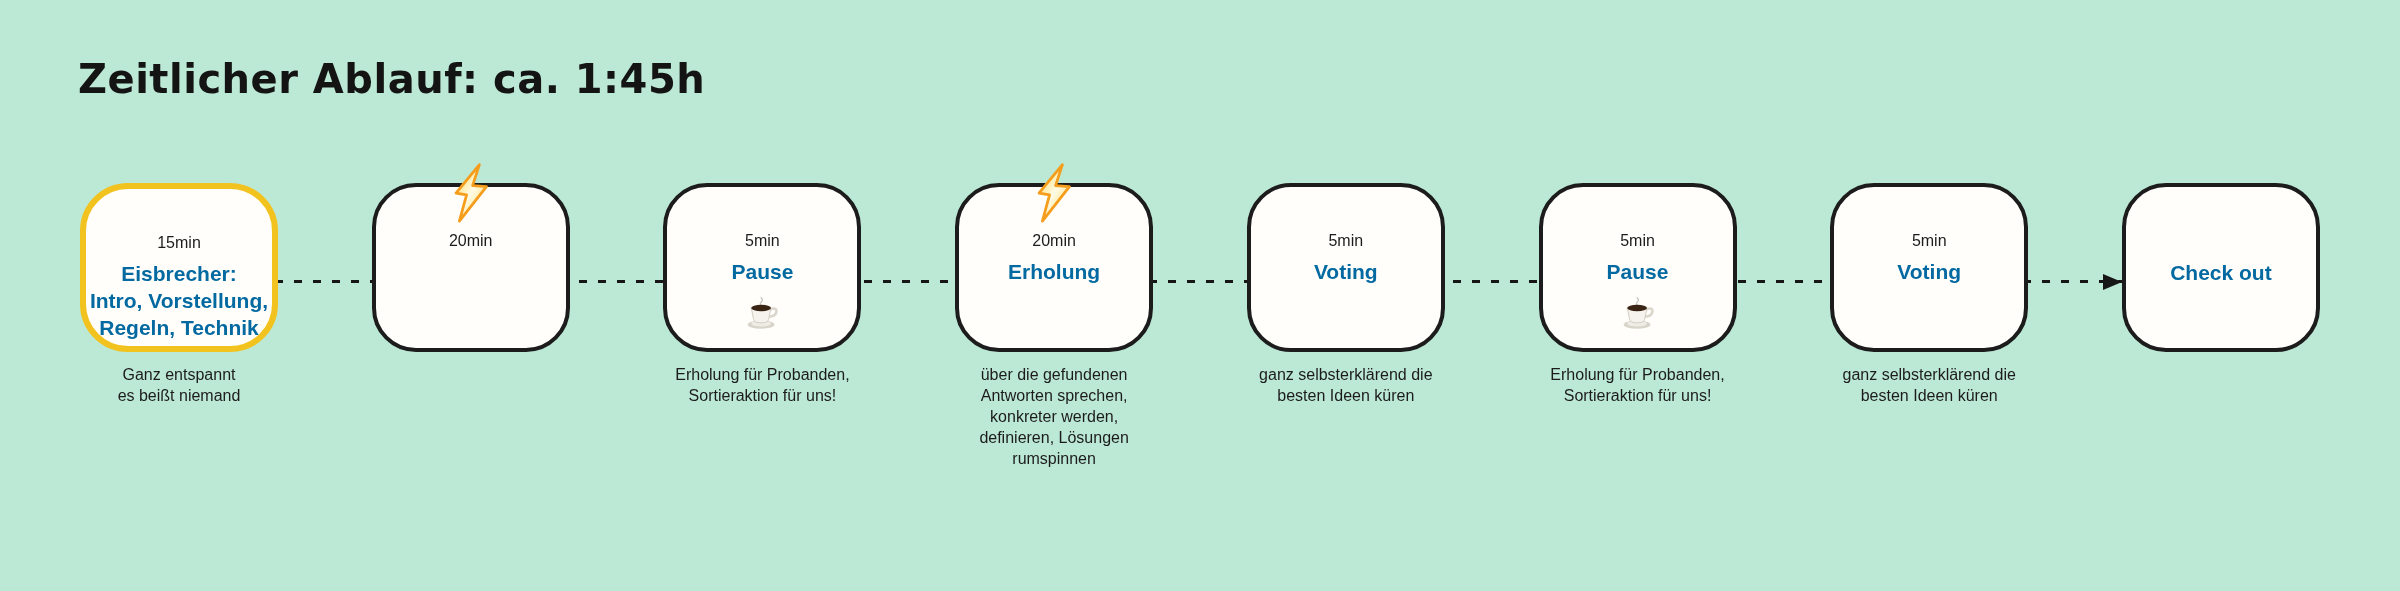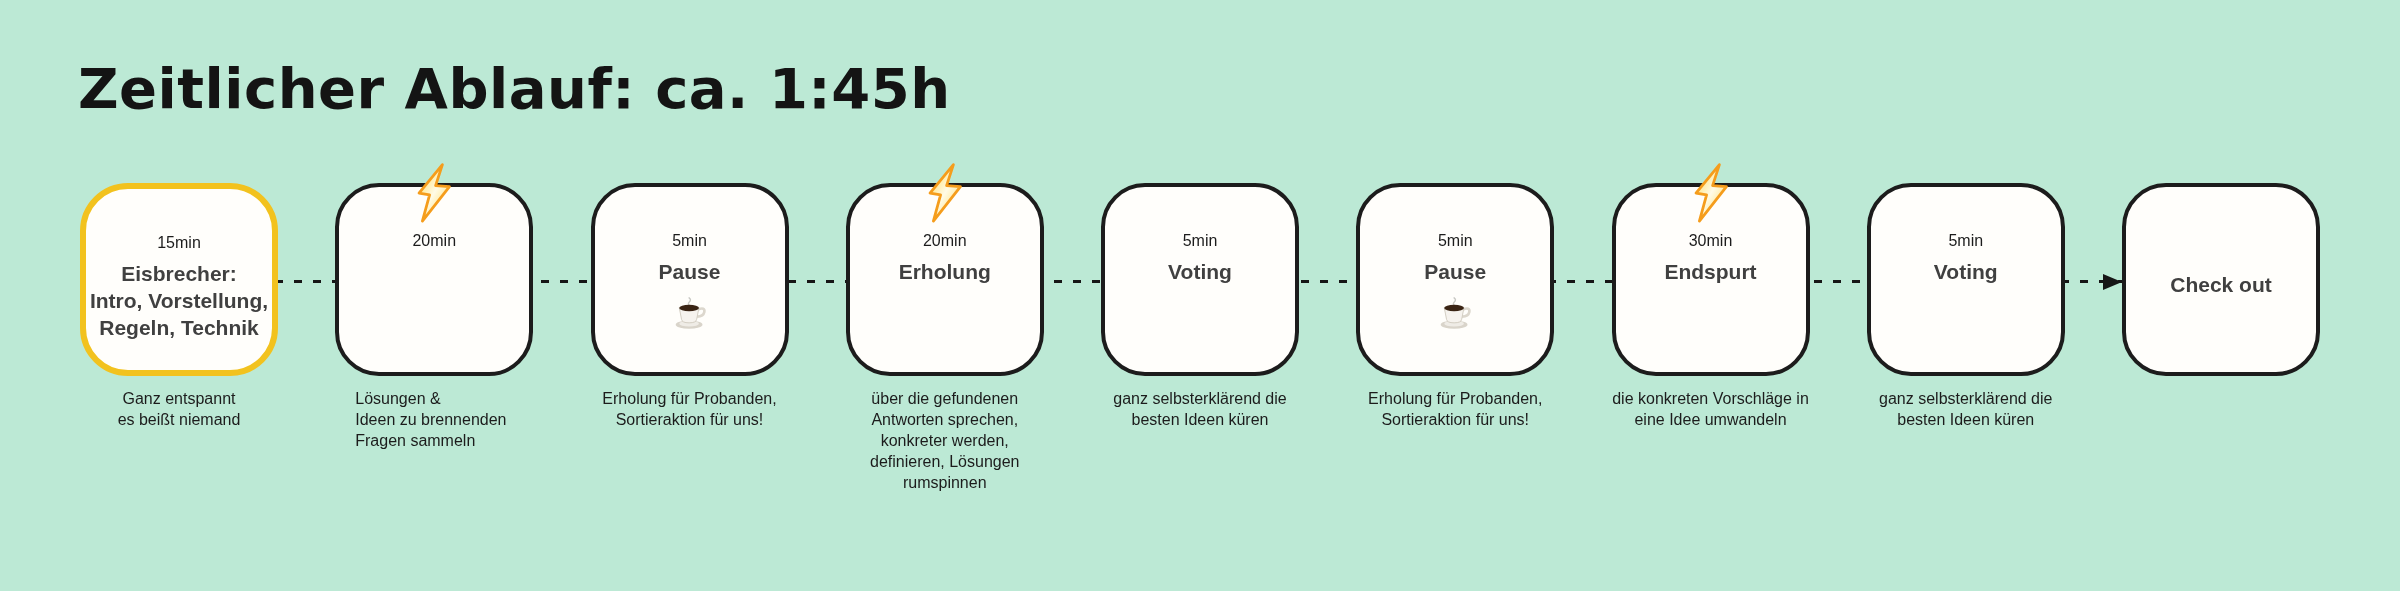--- a/index.html
+++ b/index.html
@@ -7,21 +7,21 @@
   body { font-family:"Liberation Sans","DejaVu Sans",sans-serif; }
 
   .page {
     position:relative; width:2400px; height:591px;
     background:#bce9d5; overflow:hidden; color:#171717;
   }
 
   .title {
     position:absolute; left:78px; top:56px;
     font-family:"DejaVu Sans","Liberation Sans",sans-serif;
-    font-size:56px; font-weight:800; letter-spacing:0.5px; color:#141414;
+    font-size:40px; font-weight:800; letter-spacing:0.5px; color:#141414;
   }
 
   
   .connector {
     position:absolute; left:180px; top:280px; width:1942px; height:3px;
     background:repeating-linear-gradient(to right,#161616 0 8px,transparent 8px 19px);
     z-index:0;
   }
   .arrowhead {
     position:absolute; left:2103px; top:274px; width:0; height:0;
@@ -34,32 +34,32 @@
   .row {
     position:absolute; left:0; top:183px; width:2400px;
     padding:0 80px;
     display:flex; justify-content:space-between;
   }
 
   .step { width:198px; display:flex; flex-direction:column; align-items:center; position:relative; }
 
   .box {
     position:relative; z-index:1;
-    width:198px; height:193px;
+    width:198px; height:169px;
     background:#fffefb;
     border:4px solid #1c1c1c; border-radius:44px;
     display:flex; flex-direction:column; align-items:center;
     justify-content:flex-start; padding-top:44px; gap:9px;
     text-align:center;
   }
   .box.highlight { border:6px solid #f2c21e; border-radius:48px; }
   .box.center { justify-content:center; padding-top:12px; }
 
   .duration { font-size:16px; line-height:1.2; color:#1c1c1c; }
-  .heading  { font-size:21px; font-weight:700; line-height:1.28; color:#404040; white-space:pre-line; }
+  .heading  { font-size:21px; font-weight:700; line-height:1.28; color:#0369a1; white-space:pre-line; }
 
   .bolt {
     position:absolute; top:-25px; left:50%;
     transform:translateX(-50%) rotate(4deg);
     width:38px; height:62px; z-index:2;
   }
   .coffee { width:44px; height:34px; margin-top:1px; }
 
   .caption {
     margin-top:12px; width:274px;
@@ -99,23 +99,20 @@
             <stop offset="0" stop-color="#ffd74a"></stop>
             <stop offset="0.5" stop-color="#fffbe6"></stop>
             <stop offset="1" stop-color="#ffd74a"></stop>
           </linearGradient>
         </defs>
         <polygon points="23,2 3,30 13,31 8,56 31,22 18,22" fill="url(#boltGrad)" stroke="#f59d1c" stroke-width="2.6" stroke-linejoin="round"></polygon>
       </svg>
       <div class="duration">20min</div>
 
     </div>
-    <div class="caption left">Lösungen &amp;
-Ideen zu brennenden
-Fragen sammeln</div>
   </div>
 
   <div class="step">
     <div class="box">
 
       <div class="duration">5min</div>
       <div class="heading">Pause</div>
       <svg class="coffee" viewBox="0 0 48 38" xmlns="http://www.w3.org/2000/svg">
         <path d="M23 2 q3 2 0 5 q-2 2 1 4" fill="none" stroke="#c9c9c4" stroke-width="1.6" stroke-linecap="round"></path>
         <ellipse cx="23" cy="32" rx="15" ry="4.5" fill="#d9d4ca"></ellipse>
@@ -174,39 +171,20 @@
         <ellipse cx="23" cy="31" rx="11" ry="3" fill="#efece6"></ellipse>
         <path d="M33 15 q8 -3 7 3 q-1 5 -8 5" fill="none" stroke="#dcd7cd" stroke-width="3"></path>
         <path d="M12 13 h22 l-2.5 13 q-0.5 4 -8.5 4 t-8.5 -4 Z" fill="#f6f3ee" stroke="#cfc9bd" stroke-width="1"></path>
         <ellipse cx="23" cy="13.5" rx="11" ry="3.6" fill="#3a2414"></ellipse>
       </svg>
     </div>
     <div class="caption">Erholung für Probanden,
 Sortieraktion für uns!</div>
   </div>
 
-  <div class="step">
-    <div class="box">
-      <svg class="bolt" viewBox="0 0 34 58" xmlns="http://www.w3.org/2000/svg">
-        <defs>
-          <linearGradient id="boltGrad" x1="0" y1="0" x2="1" y2="1">
-            <stop offset="0" stop-color="#ffd74a"></stop>
-            <stop offset="0.5" stop-color="#fffbe6"></stop>
-            <stop offset="1" stop-color="#ffd74a"></stop>
-          </linearGradient>
-        </defs>
-        <polygon points="23,2 3,30 13,31 8,56 31,22 18,22" fill="url(#boltGrad)" stroke="#f59d1c" stroke-width="2.6" stroke-linejoin="round"></polygon>
-      </svg>
-      <div class="duration">30min</div>
-      <div class="heading">Endspurt</div>
-
-    </div>
-    <div class="caption">die konkreten Vorschläge in
-eine Idee umwandeln</div>
-  </div>
 
   <div class="step">
     <div class="box">
 
       <div class="duration">5min</div>
       <div class="heading">Voting</div>
 
     </div>
     <div class="caption">ganz selbsterklärend die
 besten Ideen küren</div>

